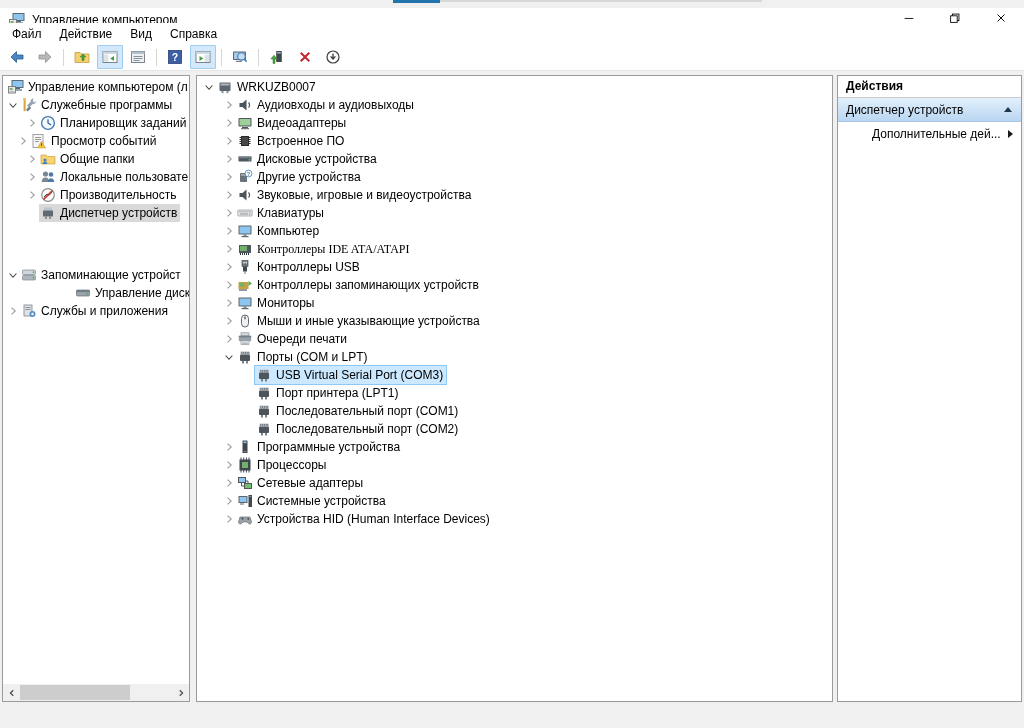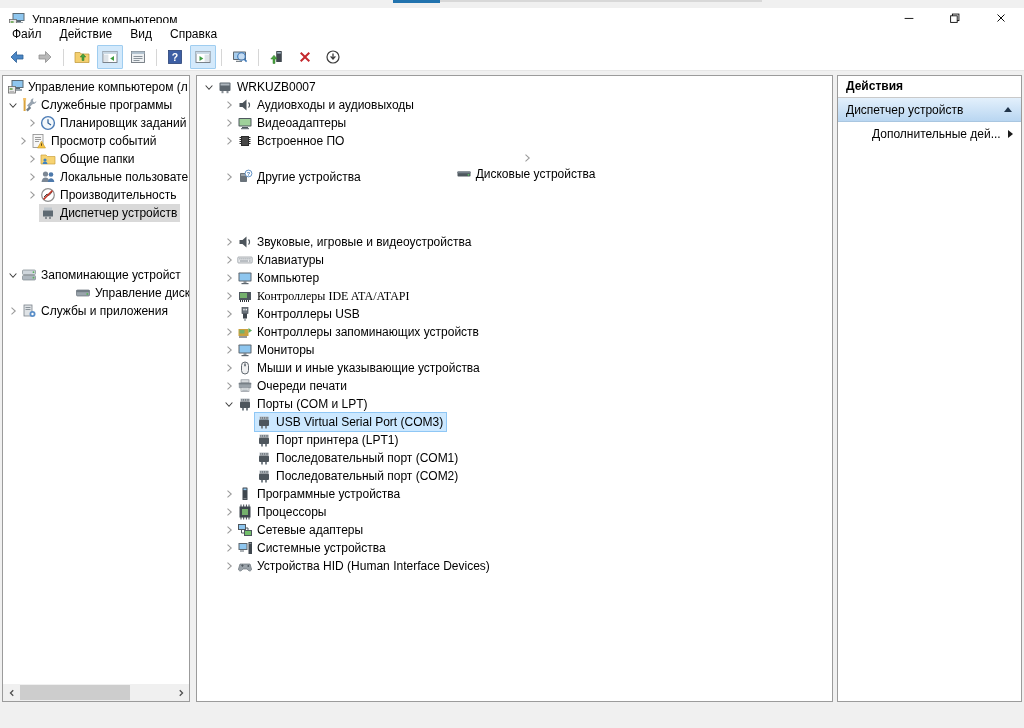--- a/index.html
+++ b/index.html
@@ -490,21 +490,21 @@
                 <rect x="12" y="4" width="1.5" height="1"></rect>
                 <rect x="12" y="6" width="1.5" height="1"></rect>
                 <rect x="12" y="8" width="1.5" height="1"></rect>
                 <rect x="12" y="10" width="1.5" height="1"></rect>
               </g>
             </svg>
           </span>
           <span class="tlabel">Встроенное ПО</span>
         </span>
       </div>
-      <div class="tree-row" style="padding-left: 24px; flex-direction: column;">
+      <div class="tree-row" style="padding-left: 24px;">
         <span class="slot">
           <svg viewBox="0 0 16 16">
             <path d="M6 3.5l5 4.5-5 4.5" fill="none" stroke="#9a9a9a" stroke-width="1.4"></path>
           </svg>
         </span>
         <span class="core">
           <span class="ticon">
             <svg viewBox="0 0 16 16">
               <rect x="1.5" y="5.5" width="13" height="5" rx="0.8" fill="#4e575e"></rect>
               <rect x="1.5" y="5.5" width="13" height="1.8" fill="#768089"></rect>
@@ -525,21 +525,21 @@
             <svg viewBox="0 0 16 16">
               <rect x="3" y="4" width="7" height="9" rx="0.8" fill="#6a737b"></rect>
               <rect x="4" y="5" width="5" height="2" fill="#9aa2a9"></rect>
               <circle cx="11.5" cy="4.5" r="3.4" fill="#fff" stroke="#3e79b8" stroke-width="0.8"></circle>
               <text x="11.5" y="7" font-size="5.5" text-anchor="middle" fill="#3e79b8" font-weight="bold" font-family="sans-serif">?</text>
             </svg>
           </span>
           <span class="tlabel">Другие устройства</span>
         </span>
       </div>
-      <div class="tree-row" style="padding-left: 24px; margin-top: 47px;">
+      <div class="tree-row" style="padding-left: 24px;">
         <span class="slot">
           <svg viewBox="0 0 16 16">
             <path d="M6 3.5l5 4.5-5 4.5" fill="none" stroke="#9a9a9a" stroke-width="1.4"></path>
           </svg>
         </span>
         <span class="core">
           <span class="ticon">
             <svg viewBox="0 0 16 16">
               <path d="M2.5 6v4h3l4 3.5v-11L5.5 6z" fill="#4c545b"></path>
               <path d="M11.5 5.5a3.5 3.5 0 010 5" fill="none" stroke="#4c545b" stroke-width="1.2"></path>

